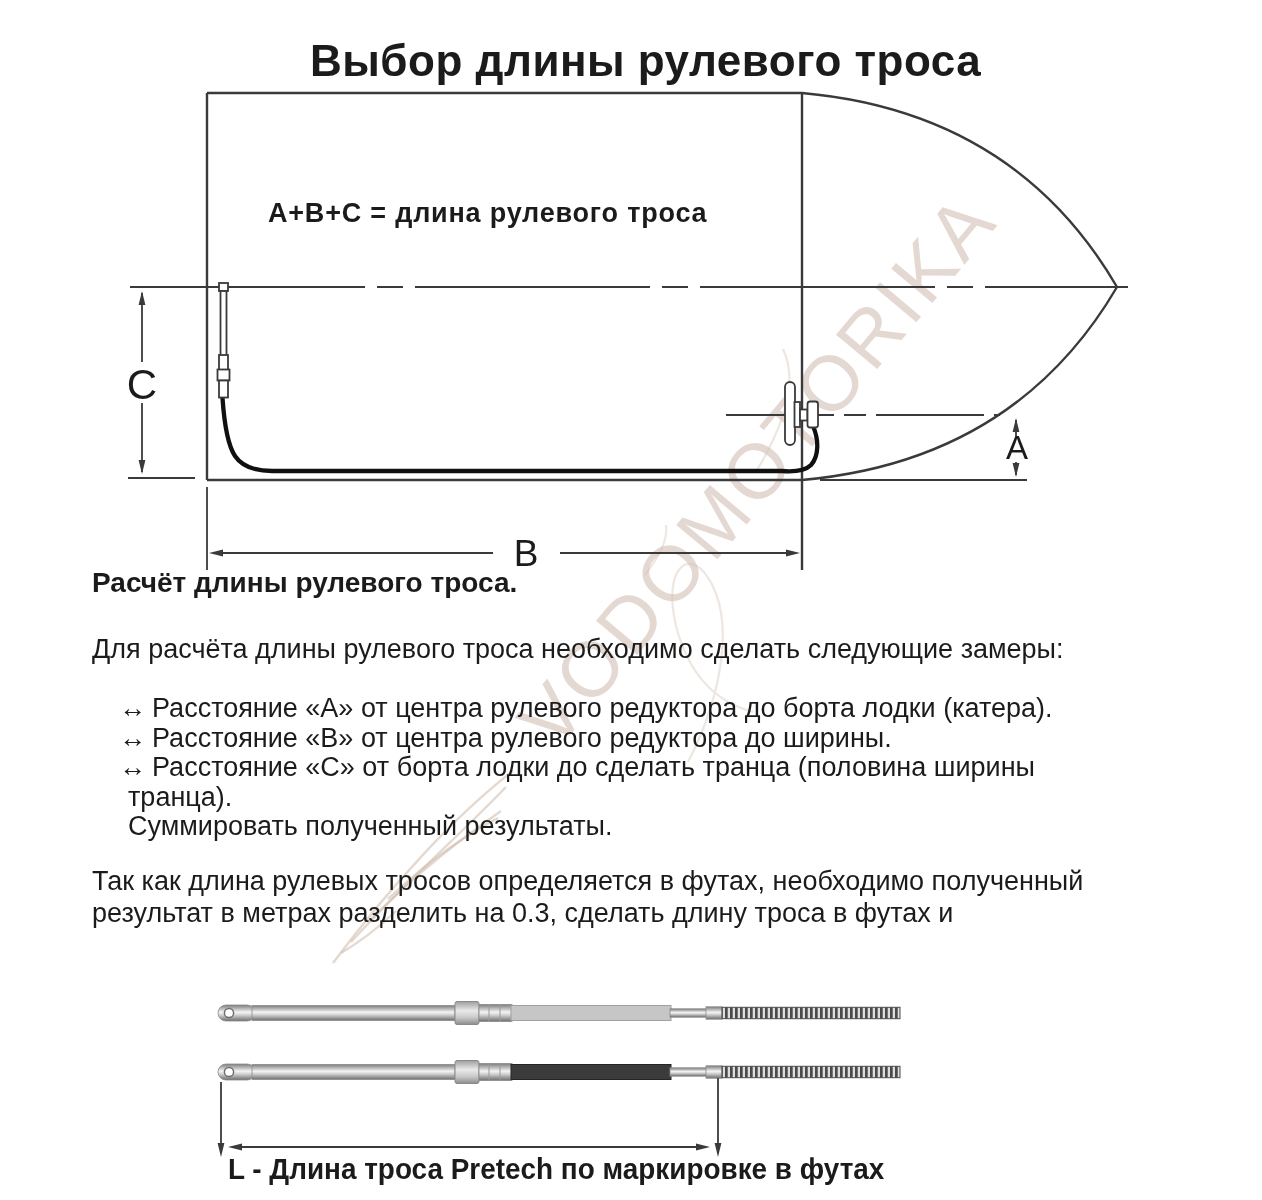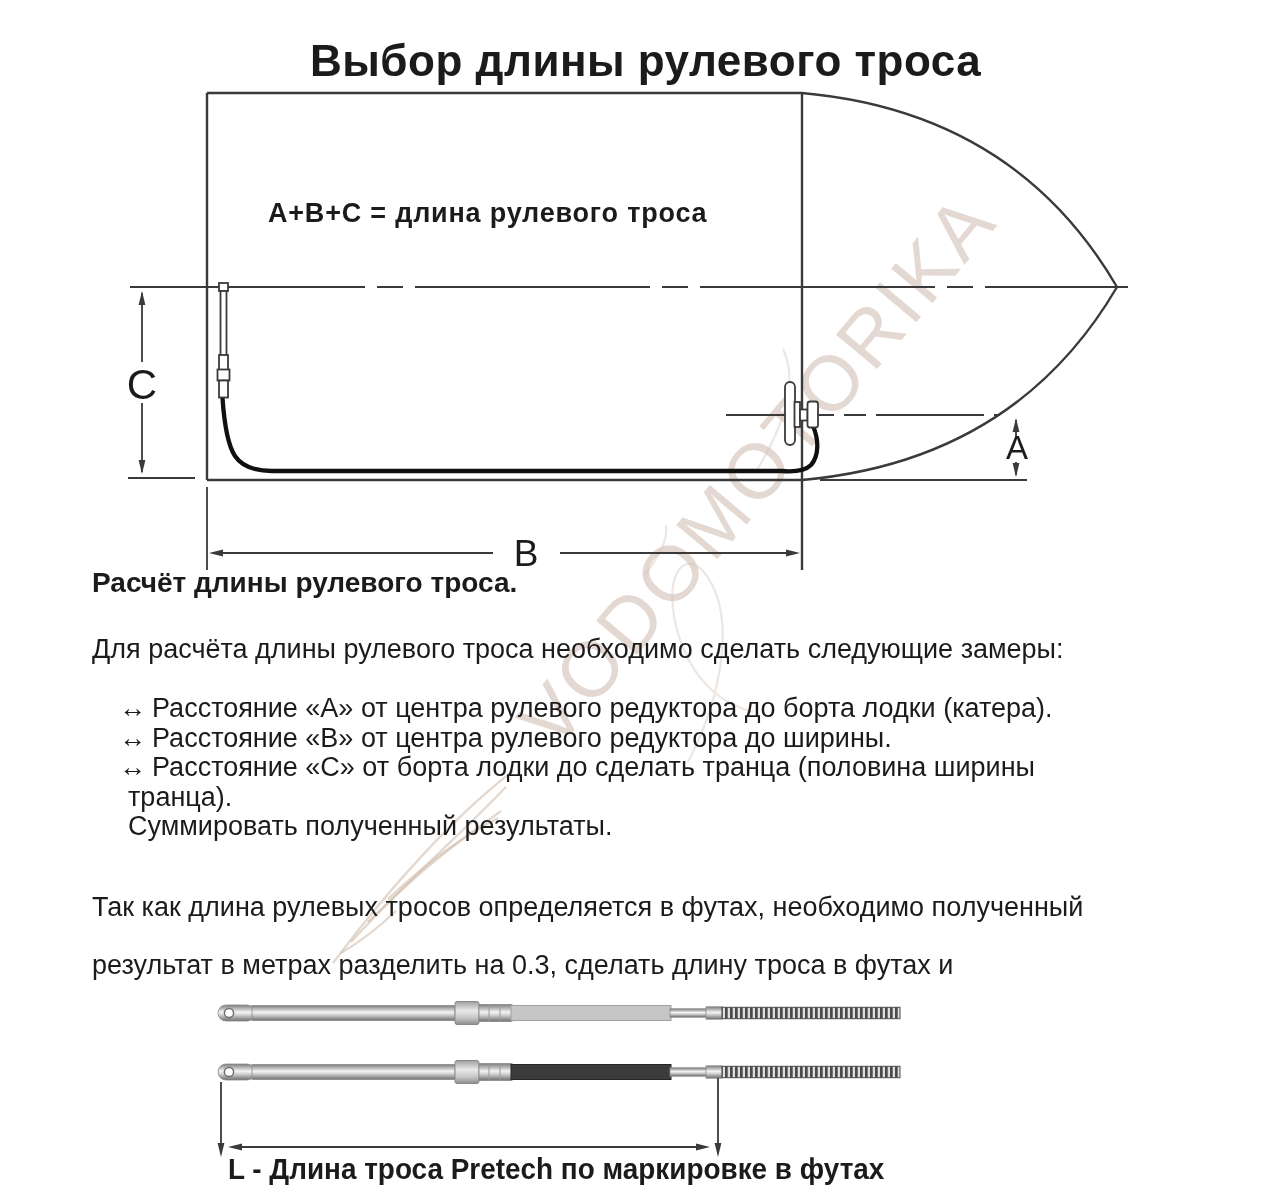--- a/index.html
+++ b/index.html
@@ -17,21 +17,21 @@
     top:198px; left:268px; font-size:27px; font-weight:bold;
     letter-spacing:0.8px; white-space:nowrap;
   }
   .heading { top:567px; left:92px; font-size:28px; font-weight:bold; white-space:nowrap; }
   .intro   { top:634px; left:92px; font-size:27px; white-space:nowrap; }
   .measures { top:694px; left:92px; font-size:27px; line-height:29.5px; width:1150px; }
   .measure-line { white-space:nowrap; padding-left:7px;margin-left:20px; }
   .measure-line .arrow { margin-right:6px; }
   .measure-plain { white-space:nowrap;margin-left:36px; }
   .para { top:865px; left:92px; font-size:27px; line-height:32px; width:1150px; }
-  .para div { white-space:nowrap;margin-top:26px; }
+  .para div { white-space:nowrap; }
   .l-label {
     top:1152px; left:228px; font-size:30px; font-weight:bold; white-space:nowrap;
     transform:scaleX(0.93); transform-origin:0 0;
   }
   .watermark {
     top:690px; left:535px; font-size:78px; letter-spacing:4px;
     color:var(--watermark,#cbb3a6); opacity:0.5;
     transform:rotate(-50deg); transform-origin:left center; white-space:nowrap;
   }
   svg.drawing { position:absolute; top:0; left:0; pointer-events:none; }

